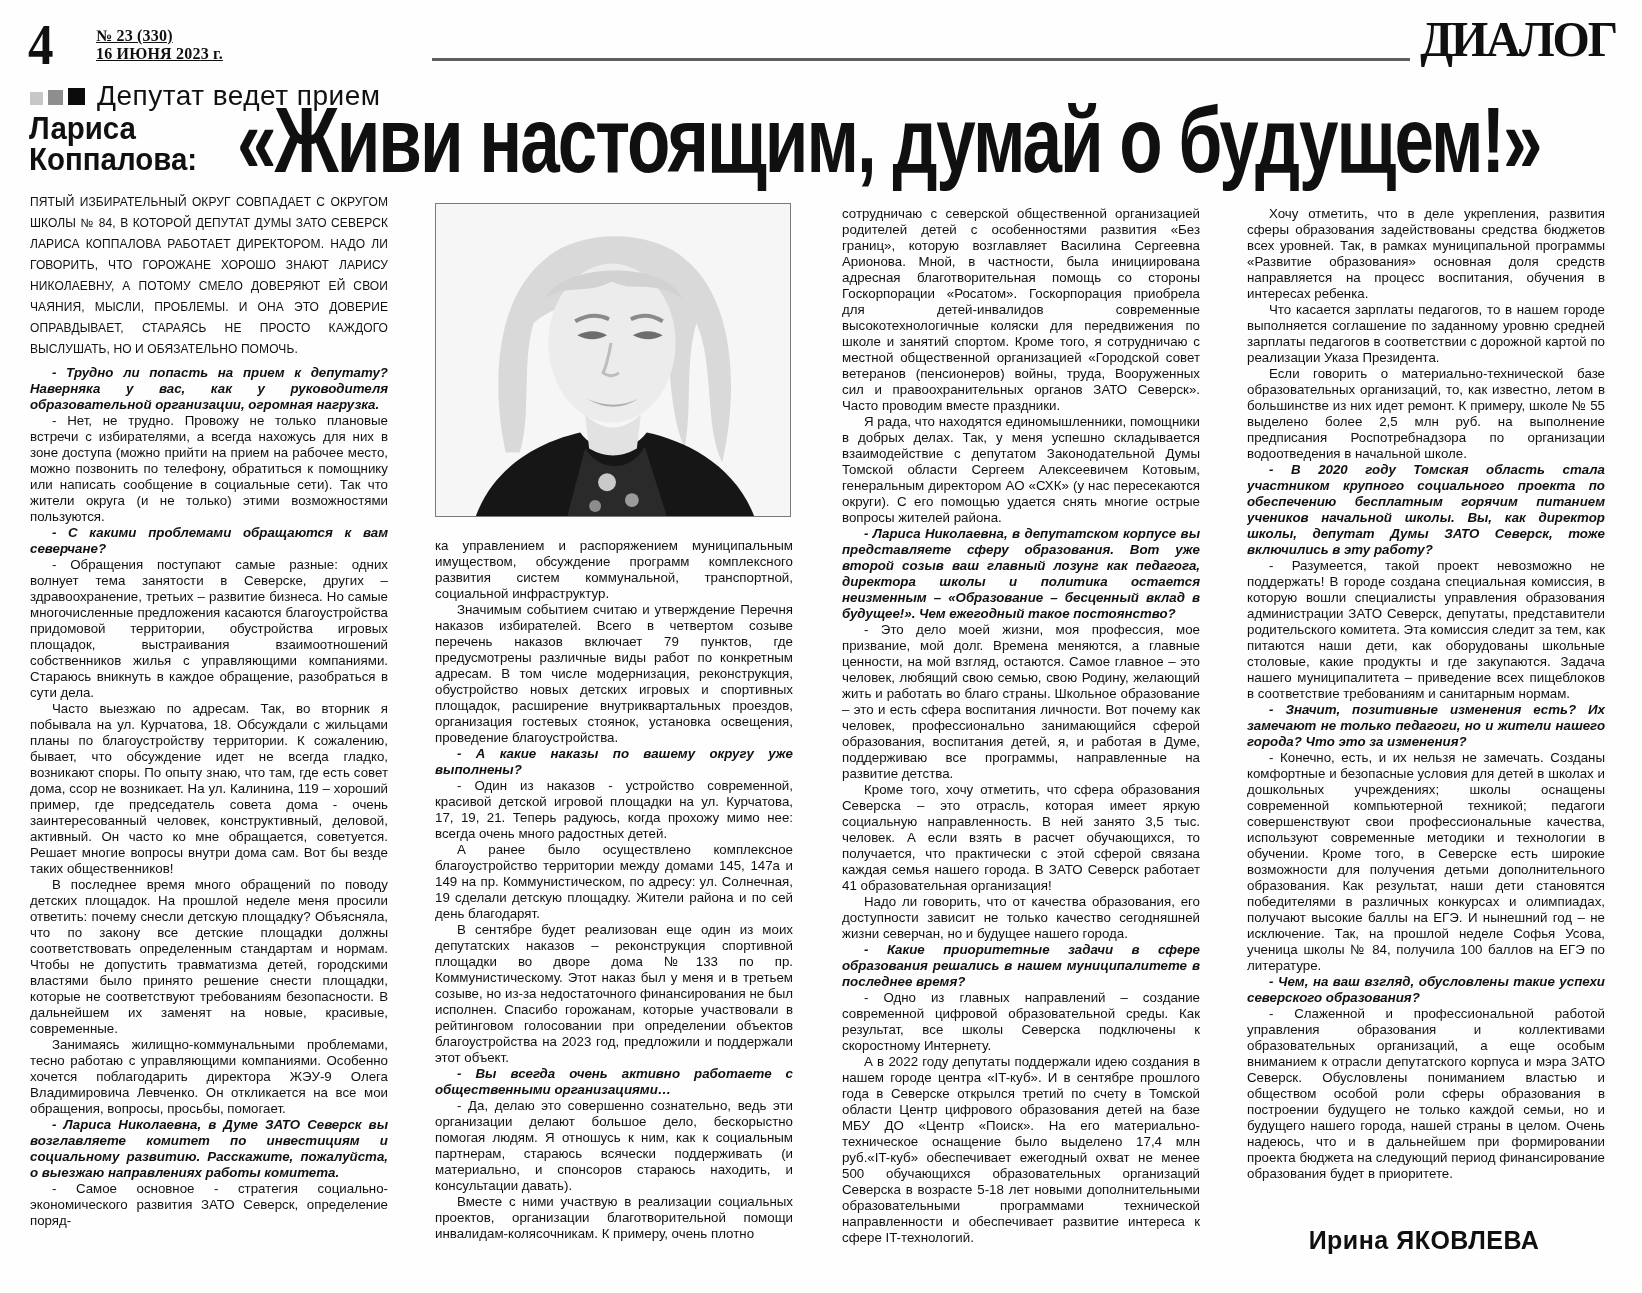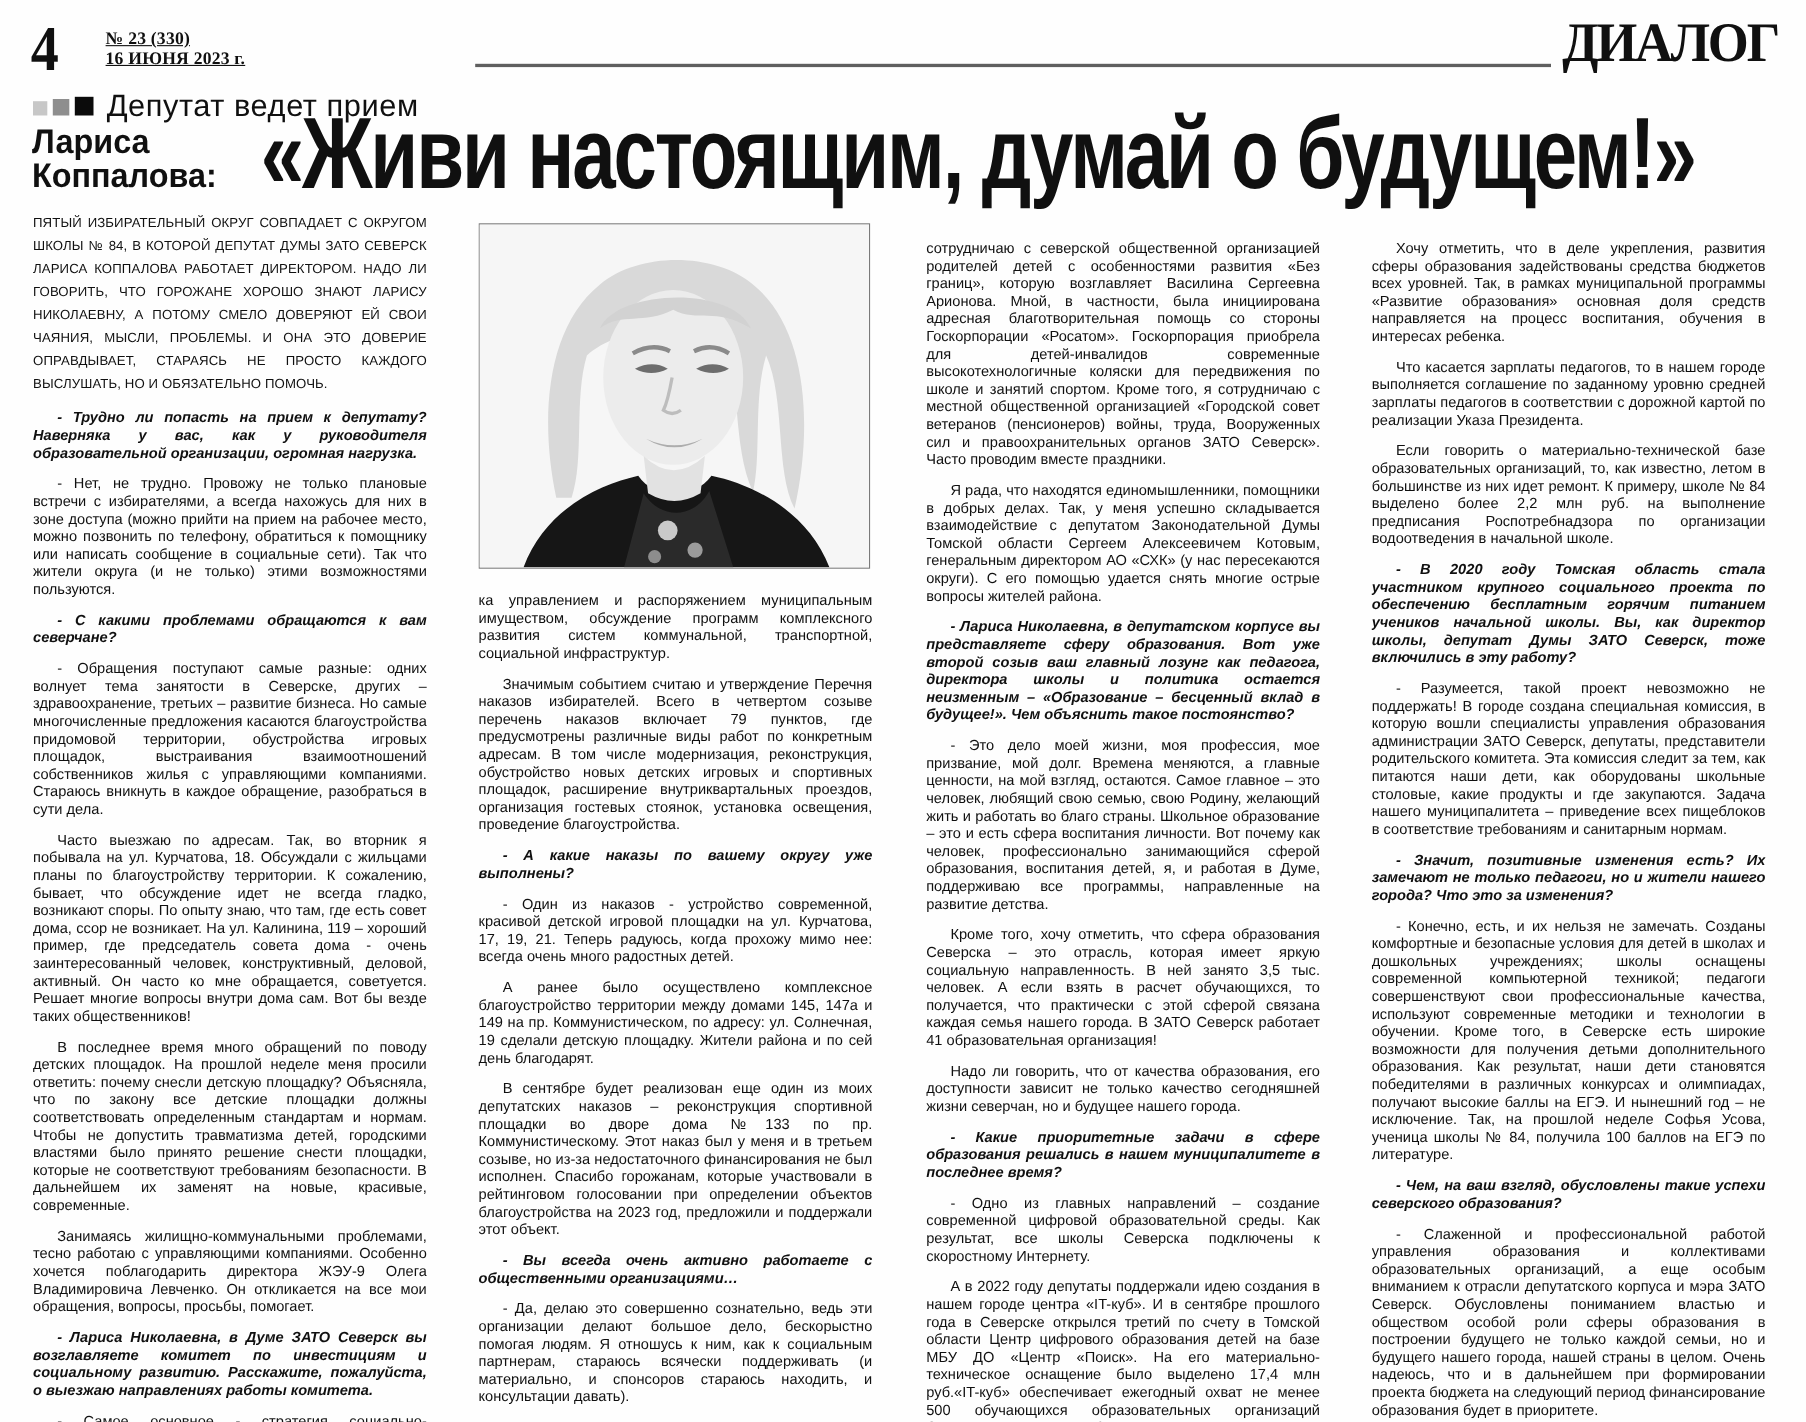--- a/index.html
+++ b/index.html
@@ -44,21 +44,21 @@
     font-size:71px; line-height:71px; white-space:nowrap; letter-spacing:-2px;
     transform:scale(1.0,1.3); transform-origin:left top;
   }
   
   .col { position:absolute; top:190px; width:358px; height:1103px; overflow:hidden; }
   .col1 { left:30px;  padding-top:2px; }
   .col2 { left:435px; }
   .col3 { left:842px; padding-top:16px; }
   .col4 { left:1247px; padding-top:16px; }
   .para { margin:0; font-size:13.3px; line-height:16px; text-align:justify; }
-  .para.a, .para.q { text-indent:22px;margin-top:12px; }
+  .para.a, .para.q { text-indent:22px; }
   .para.cont { text-indent:0; }
   .para.q { font-weight:bold; font-style:italic; }
   .para.lead {
     font-size:12px; line-height:21px; text-indent:0; letter-spacing:0.1px;
     margin-bottom:5px;
   }
   
   .photo {
     margin:13px 0 21px 0; width:356px; height:314px;
     border:1px solid #7a7a7a; background:#fbfbfb; box-sizing:border-box; overflow:hidden;
@@ -149,34 +149,34 @@
         <p class="para a">В сентябре будет реализован еще один из моих депутатских наказов – реконструкция спортивной площадки во дворе дома №133 по пр. Коммунистическому. Этот наказ был у меня и в третьем созыве, но из-за недостаточного финансирования не был исполнен. Спасибо горожанам, которые участвовали в рейтинговом голосовании при определении объектов благоустройства на 2023 год, предложили и поддержали этот объект.</p>
         <p class="para q">- Вы всегда очень активно работаете с общественными организациями…</p>
         <p class="para a">- Да, делаю это совершенно сознательно, ведь эти организации делают большое дело, бескорыстно помогая людям. Я отношусь к ним, как к социальным партнерам, стараюсь всячески поддерживать (и материально, и спонсоров стараюсь находить, и консультации давать).</p>
         <p class="para a">Вместе с ними участвую в реализации социальных проектов, организации благотворительной помощи инвалидам-колясочникам. К примеру, очень плотно</p>
       </div>
   </div>
 
   <div class="col col3">
       <p class="para a cont">сотрудничаю с северской общественной организацией родителей детей с особенностями развития «Без границ», которую возглавляет Василина Сергеевна Арионова. Мной, в частности, была инициирована адресная благотворительная помощь со стороны Госкорпорации «Росатом». Госкорпорация приобрела для детей-инвалидов современные высокотехнологичные коляски для передвижения по школе и занятий спортом. Кроме того, я сотрудничаю с местной общественной организацией «Городской совет ветеранов (пенсионеров) войны, труда, Вооруженных сил и правоохранительных органов ЗАТО Северск». Часто проводим вместе праздники.</p>
       <p class="para a">Я рада, что находятся единомышленники, помощники в добрых делах. Так, у меня успешно складывается взаимодействие с депутатом Законодательной Думы Томской области Сергеем Алексеевичем Котовым, генеральным директором АО «СХК» (у нас пересекаются округи). С его помощью удается снять многие острые вопросы жителей района.</p>
-      <p class="para q">- Лариса Николаевна, в депутатском корпусе вы представляете сферу образования. Вот уже второй созыв ваш главный лозунг как педагога, директора школы и политика остается неизменным – «Образование – бесценный вклад в будущее!». Чем объяснить такое постоянство?</p>
+      <p class="para q">- Лариса Николаевна, в депутатском корпусе вы представляете сферу образования. Вот уже второй созыв ваш главный лозунг как педагога, директора школы и политика остается неизменным – «Образование – бесценный вклад в будущее!». Чем ежегодный такое постоянство?</p>
       <p class="para a">- Это дело моей жизни, моя профессия, мое призвание, мой долг. Времена меняются, а главные ценности, на мой взгляд, остаются. Самое главное – это человек, любящий свою семью, свою Родину, желающий жить и работать во благо страны. Школьное образование – это и есть сфера воспитания личности. Вот почему как человек, профессионально занимающийся сферой образования, воспитания детей, я, и работая в Думе, поддерживаю все программы, направленные на развитие детства.</p>
       <p class="para a">Кроме того, хочу отметить, что сфера образования Северска – это отрасль, которая имеет яркую социальную направленность. В ней занято 3,5 тыс. человек. А если взять в расчет обучающихся, то получается, что практически с этой сферой связана каждая семья нашего города. В ЗАТО Северск работает 41 образовательная организация!</p>
       <p class="para a">Надо ли говорить, что от качества образования, его доступности зависит не только качество сегодняшней жизни северчан, но и будущее нашего города.</p>
       <p class="para q">- Какие приоритетные задачи в сфере образования решались в нашем муниципалитете в последнее время?</p>
       <p class="para a">- Одно из главных направлений – создание современной цифровой образовательной среды. Как результат, все школы Северска подключены к скоростному Интернету.</p>
       <p class="para a">А в 2022 году депутаты поддержали идею создания в нашем городе центра «IT-куб». И в сентябре прошлого года в Северске открылся третий по счету в Томской области Центр цифрового образования детей на базе МБУ ДО «Центр «Поиск». На его материально-техническое оснащение было выделено 17,4 млн руб.«IT-куб» обеспечивает ежегодный охват не менее 500 обучающихся образовательных организаций Северска в возрасте 5-18 лет новыми дополнительными образовательными программами технической направленности и обеспечивает развитие интереса к сфере IT-технологий.</p>
     </div>
 
   <div class="col col4">
     <div>
         <p class="para a">Хочу отметить, что в деле укрепления, развития сферы образования задействованы средства бюджетов всех уровней. Так, в рамках муниципальной программы «Развитие образования» основная доля средств направляется на процесс воспитания, обучения в интересах ребенка.</p>
         <p class="para a">Что касается зарплаты педагогов, то в нашем городе выполняется соглашение по заданному уровню средней зарплаты педагогов в соответствии с дорожной картой по реализации Указа Президента.</p>
-        <p class="para a">Если говорить о материально-технической базе образовательных организаций, то, как известно, летом в большинстве из них идет ремонт. К примеру, школе № 84 выделено более 2,2 млн руб. на выполнение предписания Роспотребнадзора по организации водоотведения в начальной школе.</p>
+        <p class="para a">Если говорить о материально-технической базе образовательных организаций, то, как известно, летом в большинстве из них идет ремонт. К примеру, школе № 55 выделено более 2,5 млн руб. на выполнение предписания Роспотребнадзора по организации водоотведения в начальной школе.</p>
         <p class="para q">- В 2020 году Томская область стала участником крупного социального проекта по обеспечению бесплатным горячим питанием учеников начальной школы. Вы, как директор школы, депутат Думы ЗАТО Северск, тоже включились в эту работу?</p>
         <p class="para a">- Разумеется, такой проект невозможно не поддержать! В городе создана специальная комиссия, в которую вошли специалисты управления образования администрации ЗАТО Северск, депутаты, представители родительского комитета. Эта комиссия следит за тем, как питаются наши дети, как оборудованы школьные столовые, какие продукты и где закупаются. Задача нашего муниципалитета – приведение всех пищеблоков в соответствие требованиям и санитарным нормам.</p>
         <p class="para q">- Значит, позитивные изменения есть? Их замечают не только педагоги, но и жители нашего города? Что это за изменения?</p>
         <p class="para a">- Конечно, есть, и их нельзя не замечать. Созданы комфортные и безопасные условия для детей в школах и дошкольных учреждениях; школы оснащены современной компьютерной техникой; педагоги совершенствуют свои профессиональные качества, используют современные методики и технологии в обучении. Кроме того, в Северске есть широкие возможности для получения детьми дополнительного образования. Как результат, наши дети становятся победителями в различных конкурсах и олимпиадах, получают высокие баллы на ЕГЭ. И нынешний год – не исключение. Так, на прошлой неделе Софья Усова, ученица школы № 84, получила 100 баллов на ЕГЭ по литературе.</p>
         <p class="para q">- Чем, на ваш взгляд, обусловлены такие успехи северского образования?</p>
         <p class="para a">- Слаженной и профессиональной работой управления образования и коллективами образовательных организаций, а еще особым вниманием к отрасли депутатского корпуса и мэра ЗАТО Северск. Обусловлены пониманием властью и обществом особой роли сферы образования в построении будущего не только каждой семьи, но и будущего нашего города, нашей страны в целом. Очень надеюсь, что и в дальнейшем при формировании проекта бюджета на следующий период финансирование образования будет в приоритете.</p>
       </div>
     <div class="byline">Ирина ЯКОВЛЕВА</div>
   </div>
 

